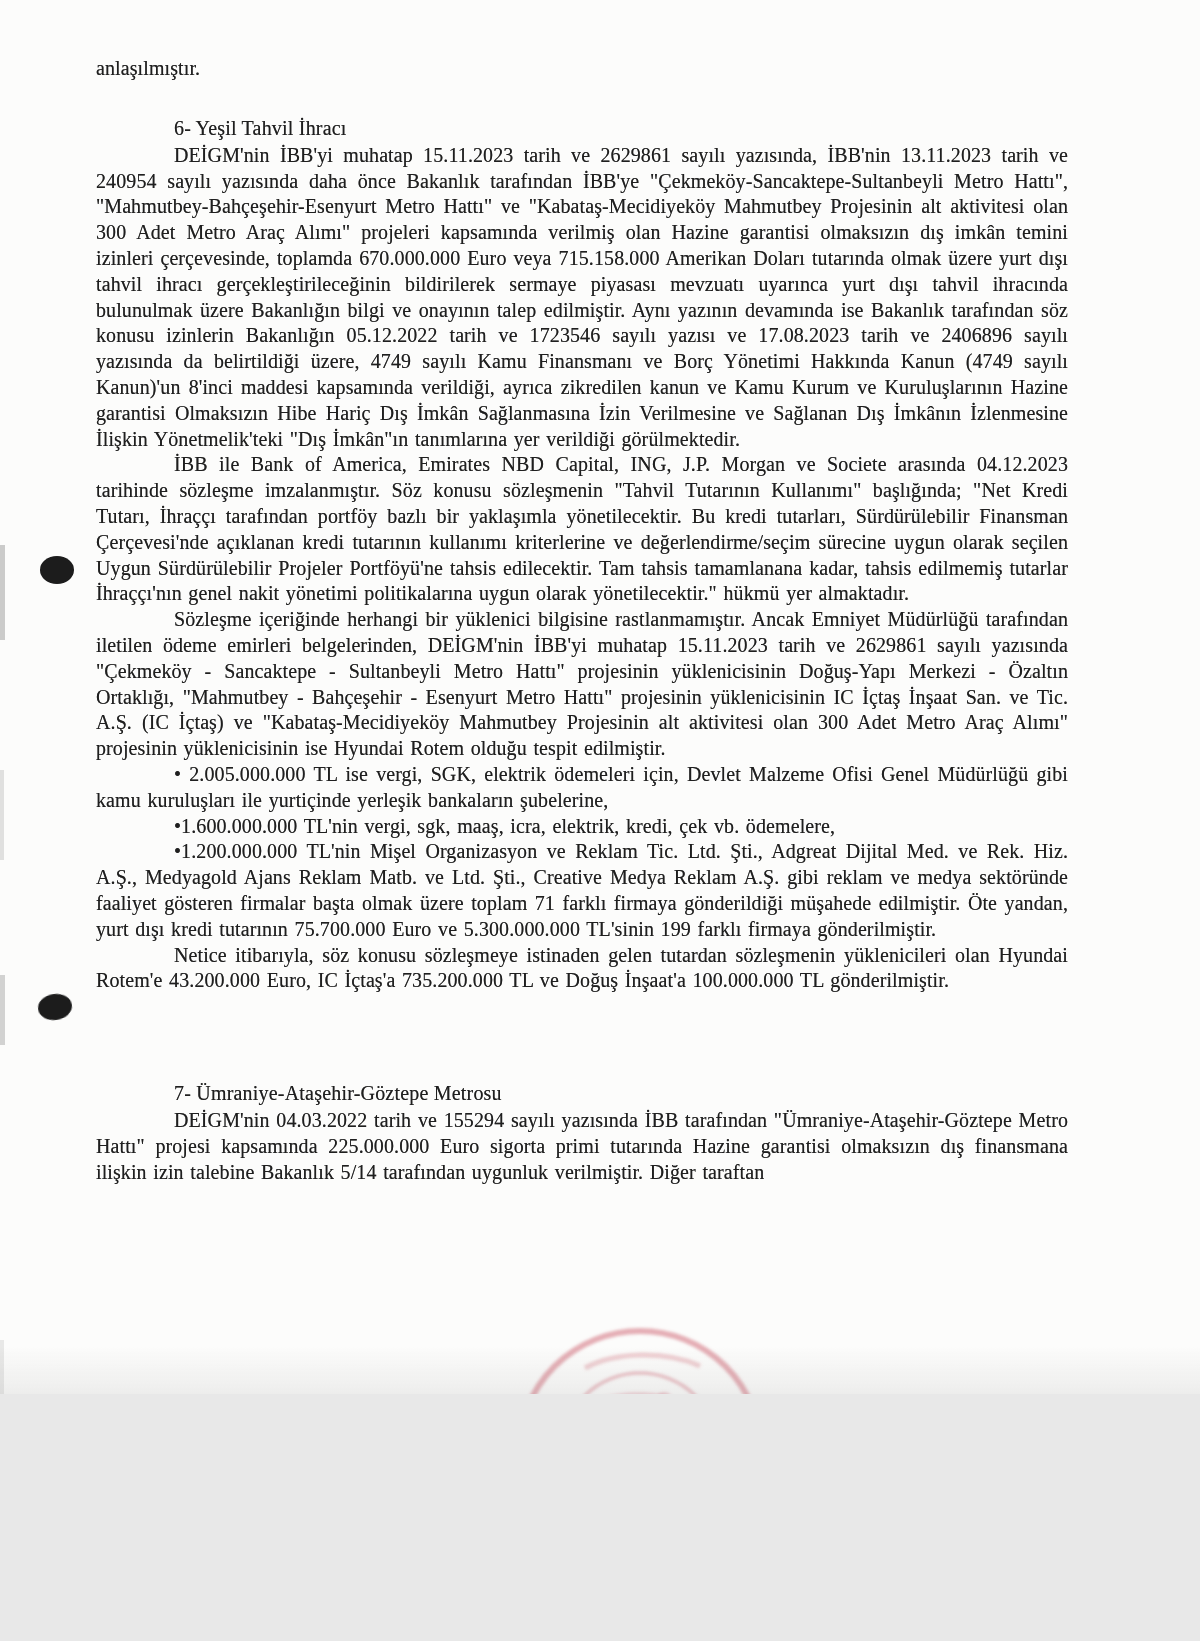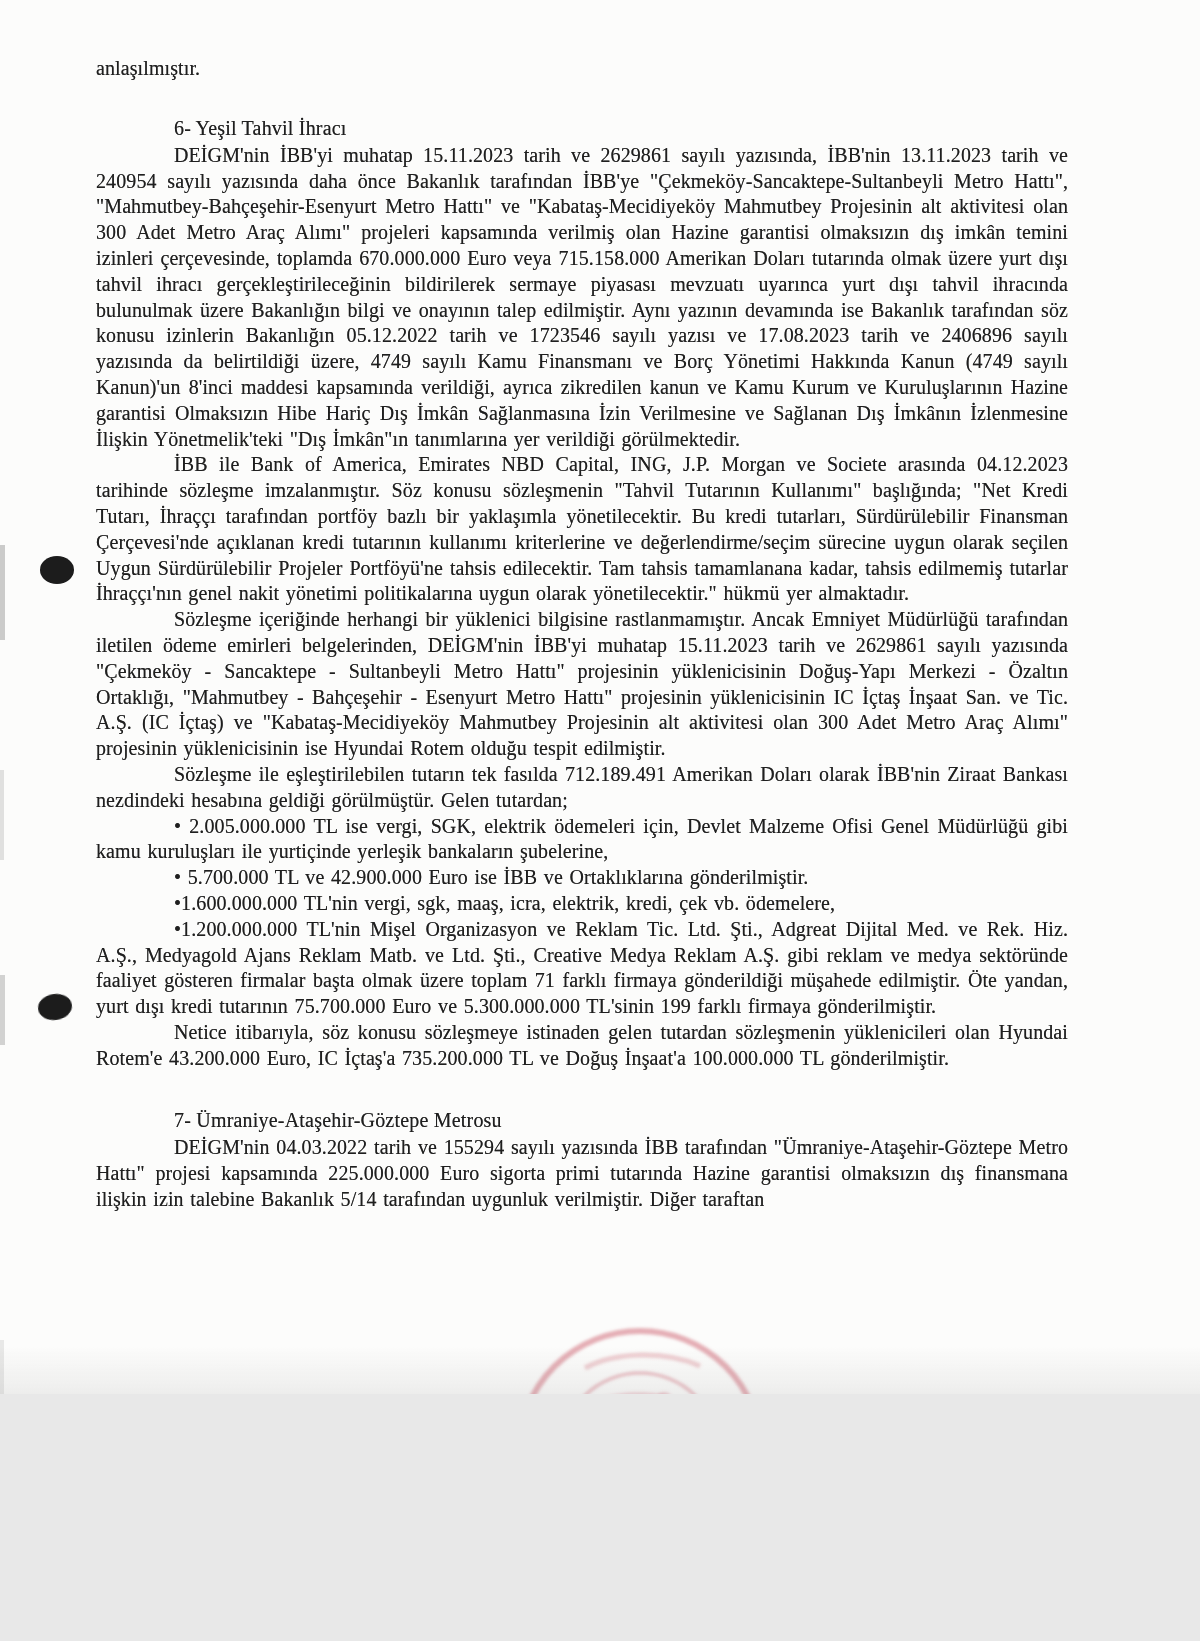--- a/index.html
+++ b/index.html
@@ -40,21 +40,21 @@
   .doc-plain { text-indent: 0; }
   .doc-heading {
     margin: 33px 0 2px 0;
     font-size: 20px;
     line-height: 26px;
     font-weight: normal;
     text-indent: 78px;
     letter-spacing: 0.2px;
     text-shadow: 0 0 0.5px rgba(20,20,20,0.6);
   }
-  .gap-large { margin-top: 36px; }
+  .gap-large { margin-top: 86px; }
   .page-number {
     position: absolute;
     left: 596px;
     top: 1506px;
     font-size: 23px;
     color: #0f766e;
     text-shadow: 0 0 0.5px rgba(20,20,20,0.5);
   }
   .artifact-layer {
     position: absolute;
@@ -66,23 +66,21 @@
 <body>
 
 <div class="page">
 
   <div class="text-flow">
     <p class="doc-para doc-plain">anlaşılmıştır.</p>
     <h3 class="doc-heading">6- Yeşil Tahvil İhracı</h3>
     <p class="doc-para">DEİGM'nin İBB'yi muhatap 15.11.2023 tarih ve 2629861 sayılı yazısında, İBB'nin 13.11.2023 tarih ve 240954 sayılı yazısında daha önce Bakanlık tarafından İBB'ye "Çekmeköy-Sancaktepe-Sultanbeyli Metro Hattı", "Mahmutbey-Bahçeşehir-Esenyurt Metro Hattı" ve "Kabataş-Mecidiyeköy Mahmutbey Projesinin alt aktivitesi olan 300 Adet Metro Araç Alımı" projeleri kapsamında verilmiş olan Hazine garantisi olmaksızın dış imkân temini izinleri çerçevesinde, toplamda 670.000.000 Euro veya 715.158.000 Amerikan Doları tutarında olmak üzere yurt dışı tahvil ihracı gerçekleştirileceğinin bildirilerek sermaye piyasası mevzuatı uyarınca yurt dışı tahvil ihracında bulunulmak üzere Bakanlığın bilgi ve onayının talep edilmiştir. Aynı yazının devamında ise Bakanlık tarafından söz konusu izinlerin Bakanlığın 05.12.2022 tarih ve 1723546 sayılı yazısı ve 17.08.2023 tarih ve 2406896 sayılı yazısında da belirtildiği üzere, 4749 sayılı Kamu Finansmanı ve Borç Yönetimi Hakkında Kanun (4749 sayılı Kanun)'un 8'inci maddesi kapsamında verildiği, ayrıca zikredilen kanun ve Kamu Kurum ve Kuruluşlarının Hazine garantisi Olmaksızın Hibe Hariç Dış İmkân Sağlanmasına İzin Verilmesine ve Sağlanan Dış İmkânın İzlenmesine İlişkin Yönetmelik'teki "Dış İmkân"ın tanımlarına yer verildiği görülmektedir.</p>
     <p class="doc-para">İBB ile Bank of America, Emirates NBD Capital, ING, J.P. Morgan ve Societe arasında 04.12.2023 tarihinde sözleşme imzalanmıştır. Söz konusu sözleşmenin "Tahvil Tutarının Kullanımı" başlığında; "Net Kredi Tutarı, İhraççı tarafından portföy bazlı bir yaklaşımla yönetilecektir. Bu kredi tutarları, Sürdürülebilir Finansman Çerçevesi'nde açıklanan kredi tutarının kullanımı kriterlerine ve değerlendirme/seçim sürecine uygun olarak seçilen Uygun Sürdürülebilir Projeler Portföyü'ne tahsis edilecektir. Tam tahsis tamamlanana kadar, tahsis edilmemiş tutarlar İhraççı'nın genel nakit yönetimi politikalarına uygun olarak yönetilecektir." hükmü yer almaktadır.</p>
     <p class="doc-para">Sözleşme içeriğinde herhangi bir yüklenici bilgisine rastlanmamıştır. Ancak Emniyet Müdürlüğü tarafından iletilen ödeme emirleri belgelerinden, DEİGM'nin İBB'yi muhatap 15.11.2023 tarih ve 2629861 sayılı yazısında "Çekmeköy - Sancaktepe - Sultanbeyli Metro Hattı" projesinin yüklenicisinin Doğuş-Yapı Merkezi - Özaltın Ortaklığı, "Mahmutbey - Bahçeşehir - Esenyurt Metro Hattı" projesinin yüklenicisinin IC İçtaş İnşaat San. ve Tic. A.Ş. (IC İçtaş) ve "Kabataş-Mecidiyeköy Mahmutbey Projesinin alt aktivitesi olan 300 Adet Metro Araç Alımı" projesinin yüklenicisinin ise Hyundai Rotem olduğu tespit edilmiştir.</p>
-    <p class="doc-para">Sözleşme ile eşleştirilebilen tutarın tek fasılda 712.189.491 Amerikan Doları olarak İBB'nin Ziraat Bankası nezdindeki hesabına geldiği görülmüştür. Gelen tutardan;</p>
     <p class="doc-para">• 2.005.000.000 TL ise vergi, SGK, elektrik ödemeleri için, Devlet Malzeme Ofisi Genel Müdürlüğü gibi kamu kuruluşları ile yurtiçinde yerleşik bankaların şubelerine,</p>
-    <p class="doc-para">• 5.700.000 TL ve 42.900.000 Euro ise İBB ve Ortaklıklarına gönderilmiştir.</p>
     <p class="doc-para">•1.600.000.000 TL'nin vergi, sgk, maaş, icra, elektrik, kredi, çek vb. ödemelere,</p>
     <p class="doc-para">•1.200.000.000 TL'nin Mişel Organizasyon ve Reklam Tic. Ltd. Şti., Adgreat Dijital Med. ve Rek. Hiz. A.Ş., Medyagold Ajans Reklam Matb. ve Ltd. Şti., Creative Medya Reklam A.Ş. gibi reklam ve medya sektöründe faaliyet gösteren firmalar başta olmak üzere toplam 71 farklı firmaya gönderildiği müşahede edilmiştir. Öte yandan, yurt dışı kredi tutarının 75.700.000 Euro ve 5.300.000.000 TL'sinin 199 farklı firmaya gönderilmiştir.</p>
     <p class="doc-para">Netice itibarıyla, söz konusu sözleşmeye istinaden gelen tutardan sözleşmenin yüklenicileri olan Hyundai Rotem'e 43.200.000 Euro, IC İçtaş'a 735.200.000 TL ve Doğuş İnşaat'a 100.000.000 TL gönderilmiştir.</p>
     <h3 class="doc-heading gap-large">7- Ümraniye-Ataşehir-Göztepe Metrosu</h3>
     <p class="doc-para">DEİGM'nin 04.03.2022 tarih ve 155294 sayılı yazısında İBB tarafından "Ümraniye-Ataşehir-Göztepe Metro Hattı" projesi kapsamında 225.000.000 Euro sigorta primi tutarında Hazine garantisi olmaksızın dış finansmana ilişkin izin talebine Bakanlık 5/14 tarafından uygunluk verilmiştir. Diğer taraftan</p>
   </div>
 
   <div class="page-number">68</div>
 
   <svg class="artifact-layer" width="1200" height="1641" viewBox="0 0 1200 1641">

